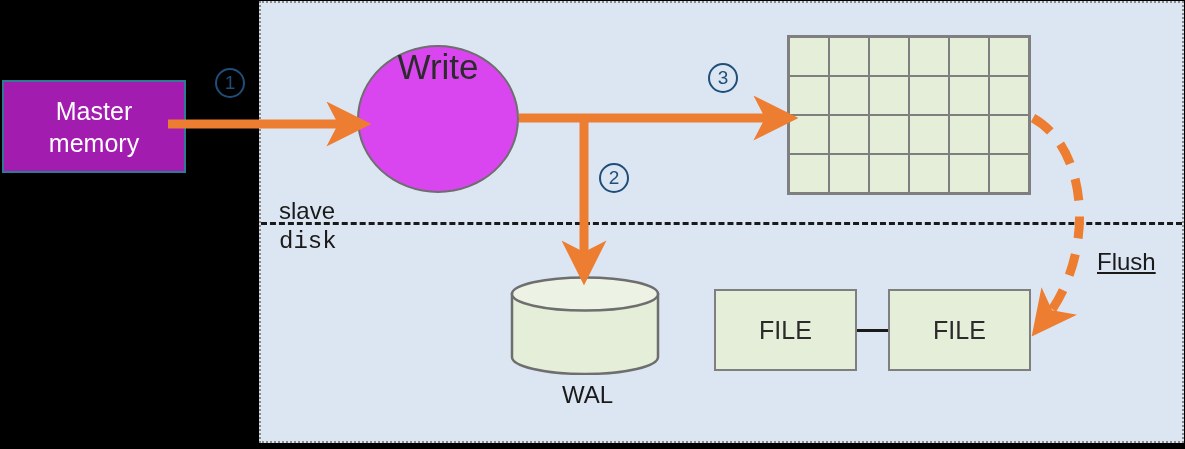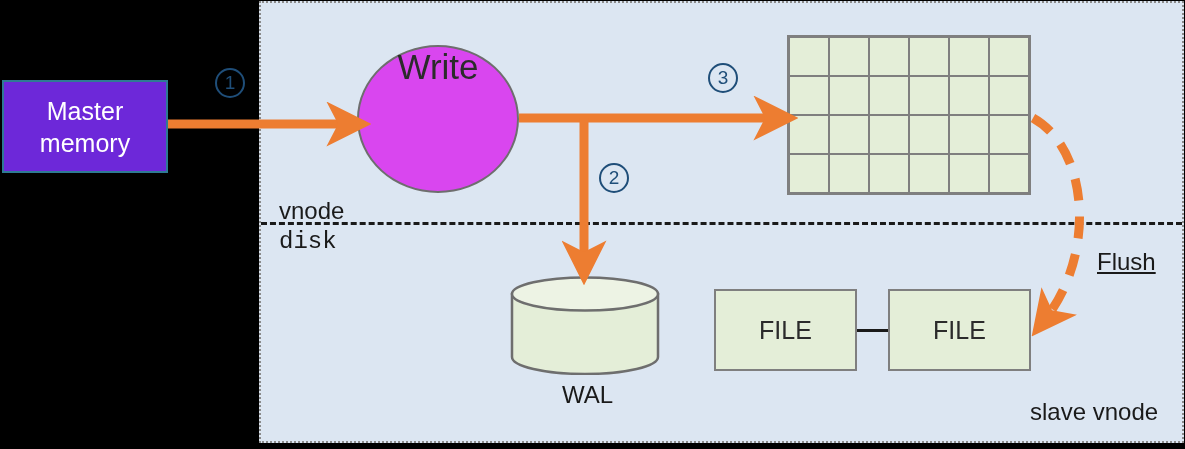--- a/index.html
+++ b/index.html
@@ -24,23 +24,23 @@
     height: 442px;
     background: #dce6f2;
     border: 2px dotted #8a8a8a;
     box-sizing: border-box;
   }
   
   .master-box {
     position: absolute;
     left: 2px;
     top: 80px;
-    width: 166px;
+    width: 184px;
     height: 93px;
-    background: #6d28d9;
+    background: #a21caf;
     border: 2px solid #2e7a94;
     box-sizing: border-box;
     color: #ffffff;
     font-size: 25px;
     line-height: 1.28;
     display: flex;
     flex-direction: column;
     align-items: center;
     justify-content: center;
     text-align: center;
@@ -232,23 +232,22 @@
 
     <line x1="168" y1="124" x2="348" y2="124" stroke="#ed7d31" stroke-width="9" marker-end="url(#ah)"></line>
 
     <line x1="519" y1="118" x2="775" y2="118" stroke="#ed7d31" stroke-width="9" marker-end="url(#ah)"></line>
 
     <line x1="584" y1="118" x2="584" y2="262" stroke="#ed7d31" stroke-width="9" marker-end="url(#ah2)"></line>
 
     <path d="M1033,118 C1090,150 1095,255 1046,318" fill="none" stroke="#ed7d31" stroke-width="9" stroke-dasharray="22 16" marker-end="url(#ah)"></path>
   </svg>
 
-  <div class="lbl lbl-memory">vnode</div>
+  <div class="lbl lbl-memory">slave</div>
   <div class="lbl lbl-disk">disk</div>
   <div class="lbl lbl-wal">WAL</div>
   <div class="lbl lbl-flush">Flush</div>
-  <div class="lbl lbl-slave">slave vnode</div>
 
   <div class="step step-1">1</div>
   <div class="step step-2">2</div>
   <div class="step step-3">3</div>
 
 </div>
 
 </body></html>

